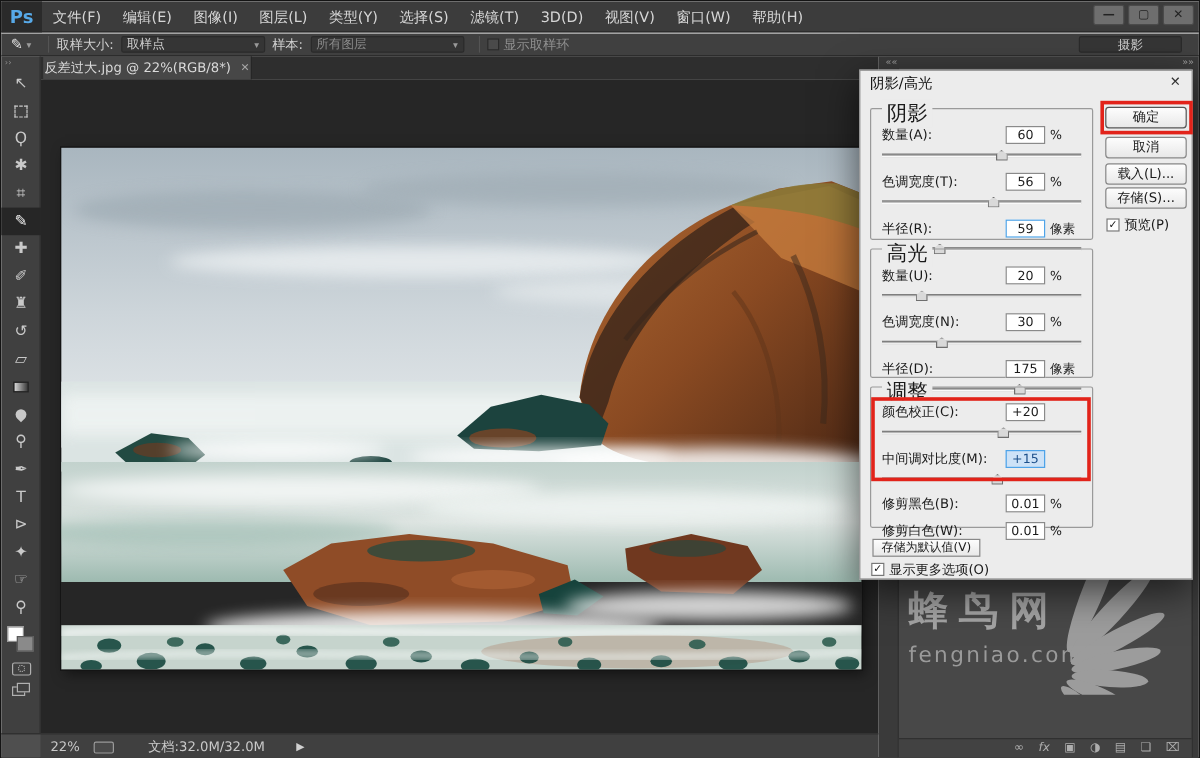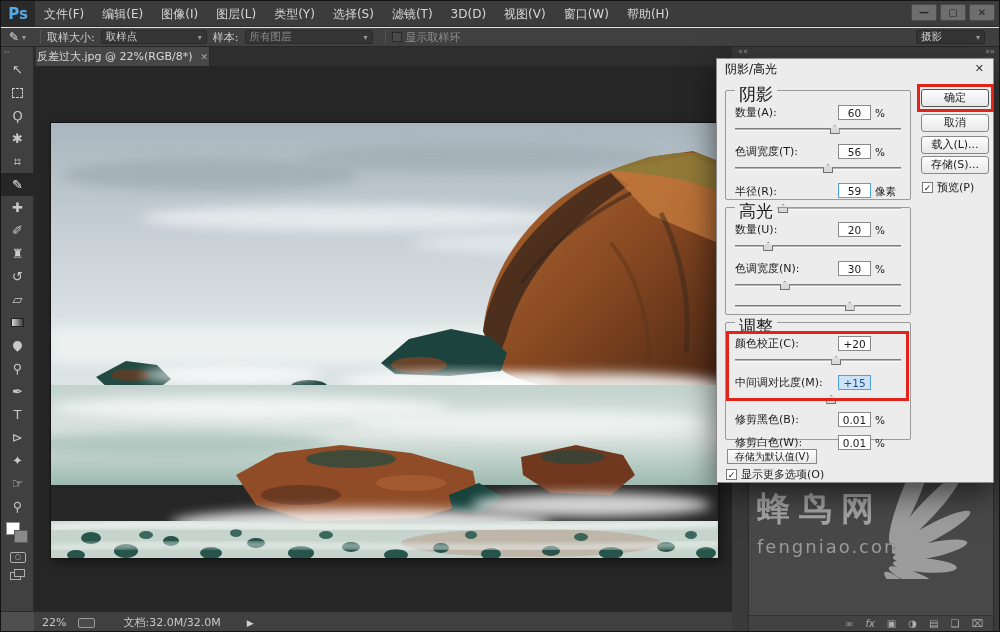--- a/index.html
+++ b/index.html
@@ -16,21 +16,21 @@
   
   .optionsbar { position:absolute; left:0; top:27px; width:1000px; height:19px; background:#404040; border-bottom:1px solid #282828; display:flex; align-items:center; font-size:11px; color:#cfcfcf; }
   .opt-tool { display:flex; align-items:center; gap:3px; padding:0 8px; }
   .opt-tool .glyph { color:#e0e0e0; font-size:12px; }
   .opt-sep { width:1px; height:14px; background:#2e2e2e; border-right:1px solid #545454; margin:0 6px; }
   .dropdown { background:#353535; border:1px solid #2a2a2a; border-radius:2px; height:14px; display:flex; align-items:center; justify-content:space-between; padding:0 4px; margin:0 6px; font-size:10.5px; }
   .dropdown .arrow { color:#9a9a9a; font-size:8px; margin-left:8px; }
   .dropdown.disabled { color:#8a8a8a; }
   .checkbox-sm { width:10px; height:10px; border:1px solid #2a2a2a; background:#4a4a4a; display:inline-block; margin-right:4px; }
   .opt-label-dim { color:#8f8f8f; }
-  .workspace { position:absolute; right:10px; top:2px; width:69px; }
+  .workspace { position:absolute; right:10px; top:2px; width:86px;flex-direction:column; }
 
   
   .toolbar { position:absolute; left:0; top:46px; width:33px; height:586px; background:#404040; border-right:1px solid #2b2b2b; }
   .toolbar-head { height:11px; color:#8e8e8e; font-size:7px; padding-left:3px; line-height:11px; }
   .tool { width:33px; height:23px; display:flex; align-items:center; justify-content:center; color:#c9c9c9; font-size:13px; position:relative; }
   .tool.selected { background:#262626; color:#f0f0f0; }
   .dashed-box { width:11px; height:10px; border:1px dashed #c9c9c9; }
   .gradient-box { width:13px; height:9px; background:linear-gradient(90deg,#d8d8d8,#3a3a3a); border:1px solid #222; }
   .droplet { width:9px; height:9px; background:#c9c9c9; border-radius:0 50% 50% 50%; transform:rotate(-135deg); }
   .color-swatches { position:relative; width:33px; height:26px; margin-top:4px; }
@@ -129,21 +129,21 @@
     </div>
   </div>
 
   <div class="optionsbar">
     <div class="opt-tool">
       <span class="glyph">✎</span>
       <span style="font-size:8px;color:#9a9a9a">▾</span>
     </div>
     <div class="opt-sep"></div>
     <span>取样大小:</span>
-    <div class="dropdown" style="width:106px">
+    <div class="dropdown" style="width:120px">
       <span>取样点</span>
       <span class="arrow">▾</span>
     </div>
     <span>样本:</span>
     <div class="dropdown disabled" style="width:128px">
       <span>所有图层</span>
       <span class="arrow">▾</span>
     </div>
     <div class="opt-sep"></div>
     <span class="checkbox-sm"></span>
@@ -445,20 +445,24 @@
         <div class="lrow">
           <span>色调宽度(N):</span>
           <span><span class="valbox">30</span><span class="unit">%</span></span>
         </div>
         <div class="slider">
             <span class="track"></span>
             <span class="thumb" style="left: 30%;"></span>
           </div>
       </div>
       <div class="srow">
+        <div class="lrow">
+          <span>半径(D):</span>
+          <span><span class="valbox">175</span><span class="unit">像素</span></span>
+        </div>
         <div class="slider">
             <span class="track"></span>
             <span class="thumb" style="left: 69%;"></span>
           </div>
       </div>
     </div>
 
     <div class="groupbox gb-adjust">
       <span class="legend">调整</span>
       <div class="srow" style="margin-top:13px">

